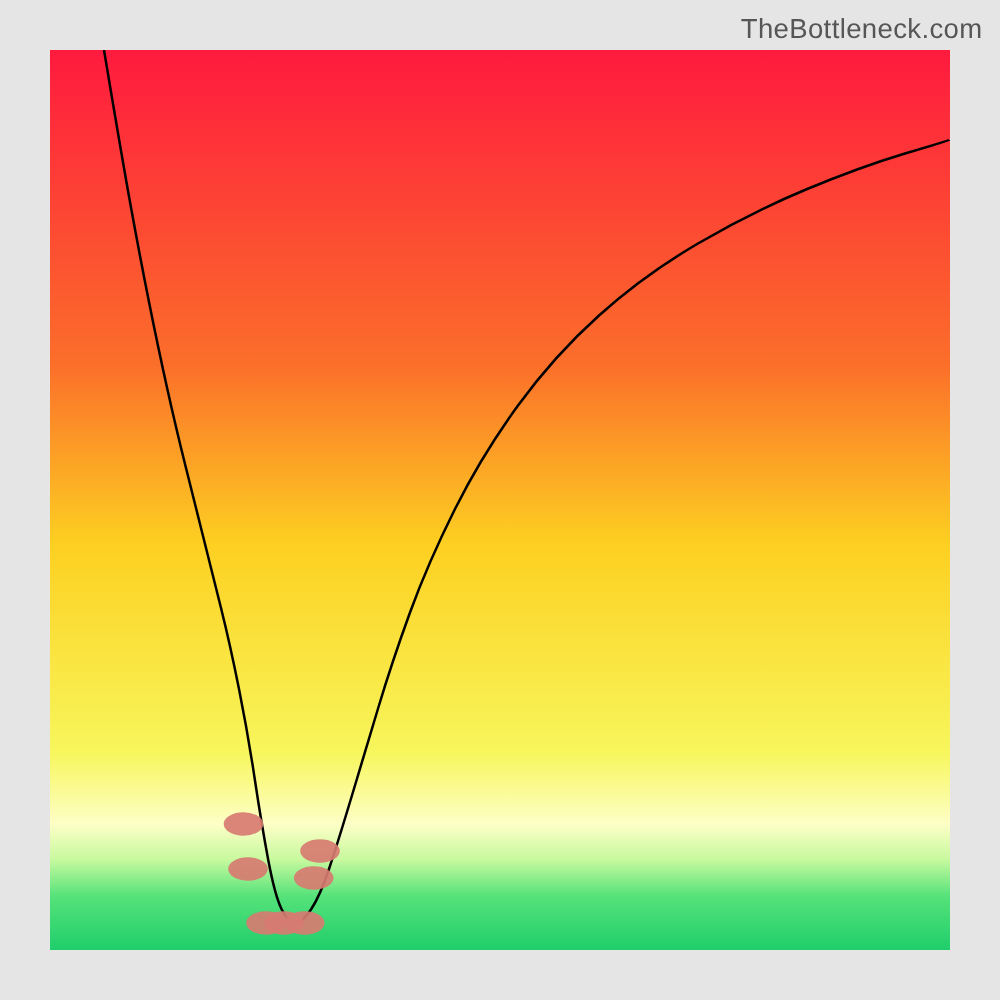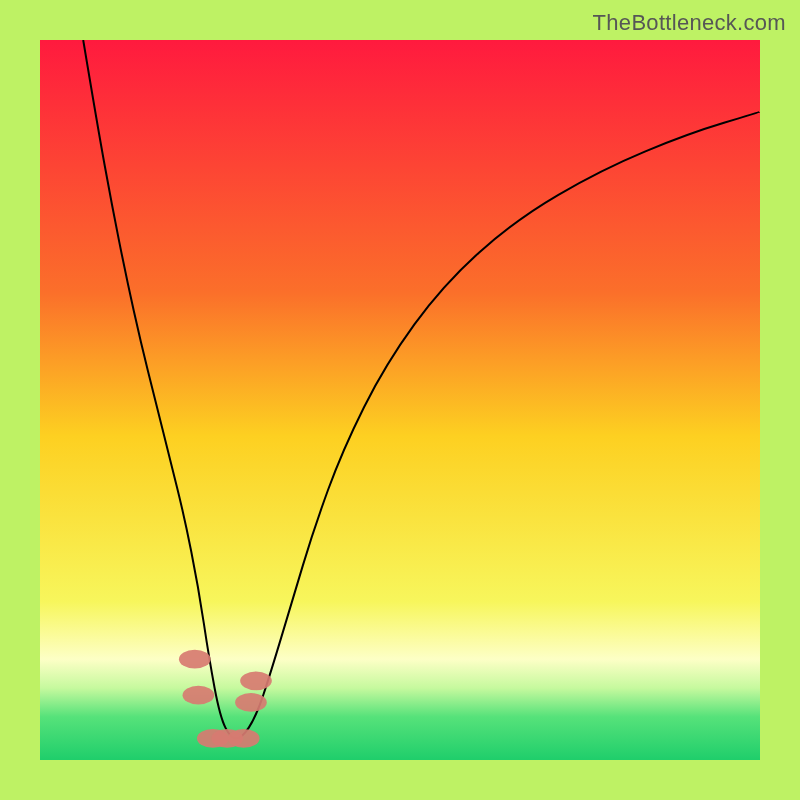--- a/index.html
+++ b/index.html
@@ -8,21 +8,21 @@
     width: 800px;
     height: 800px;
     background: #000;
     font-family: Arial, Helvetica, sans-serif;
     overflow: hidden;
   }
   .frame {
     position: absolute;
     left: 0; top: 0;
     width: 800px; height: 800px;
-    background: #bef264;
+    background: #e5e5e5;
   }
   .plot-area {
     position: absolute;
     left: 40px;
     top: 40px;
     width: 720px;
     height: 720px;
   }
   .plot-svg {
     display: block;

